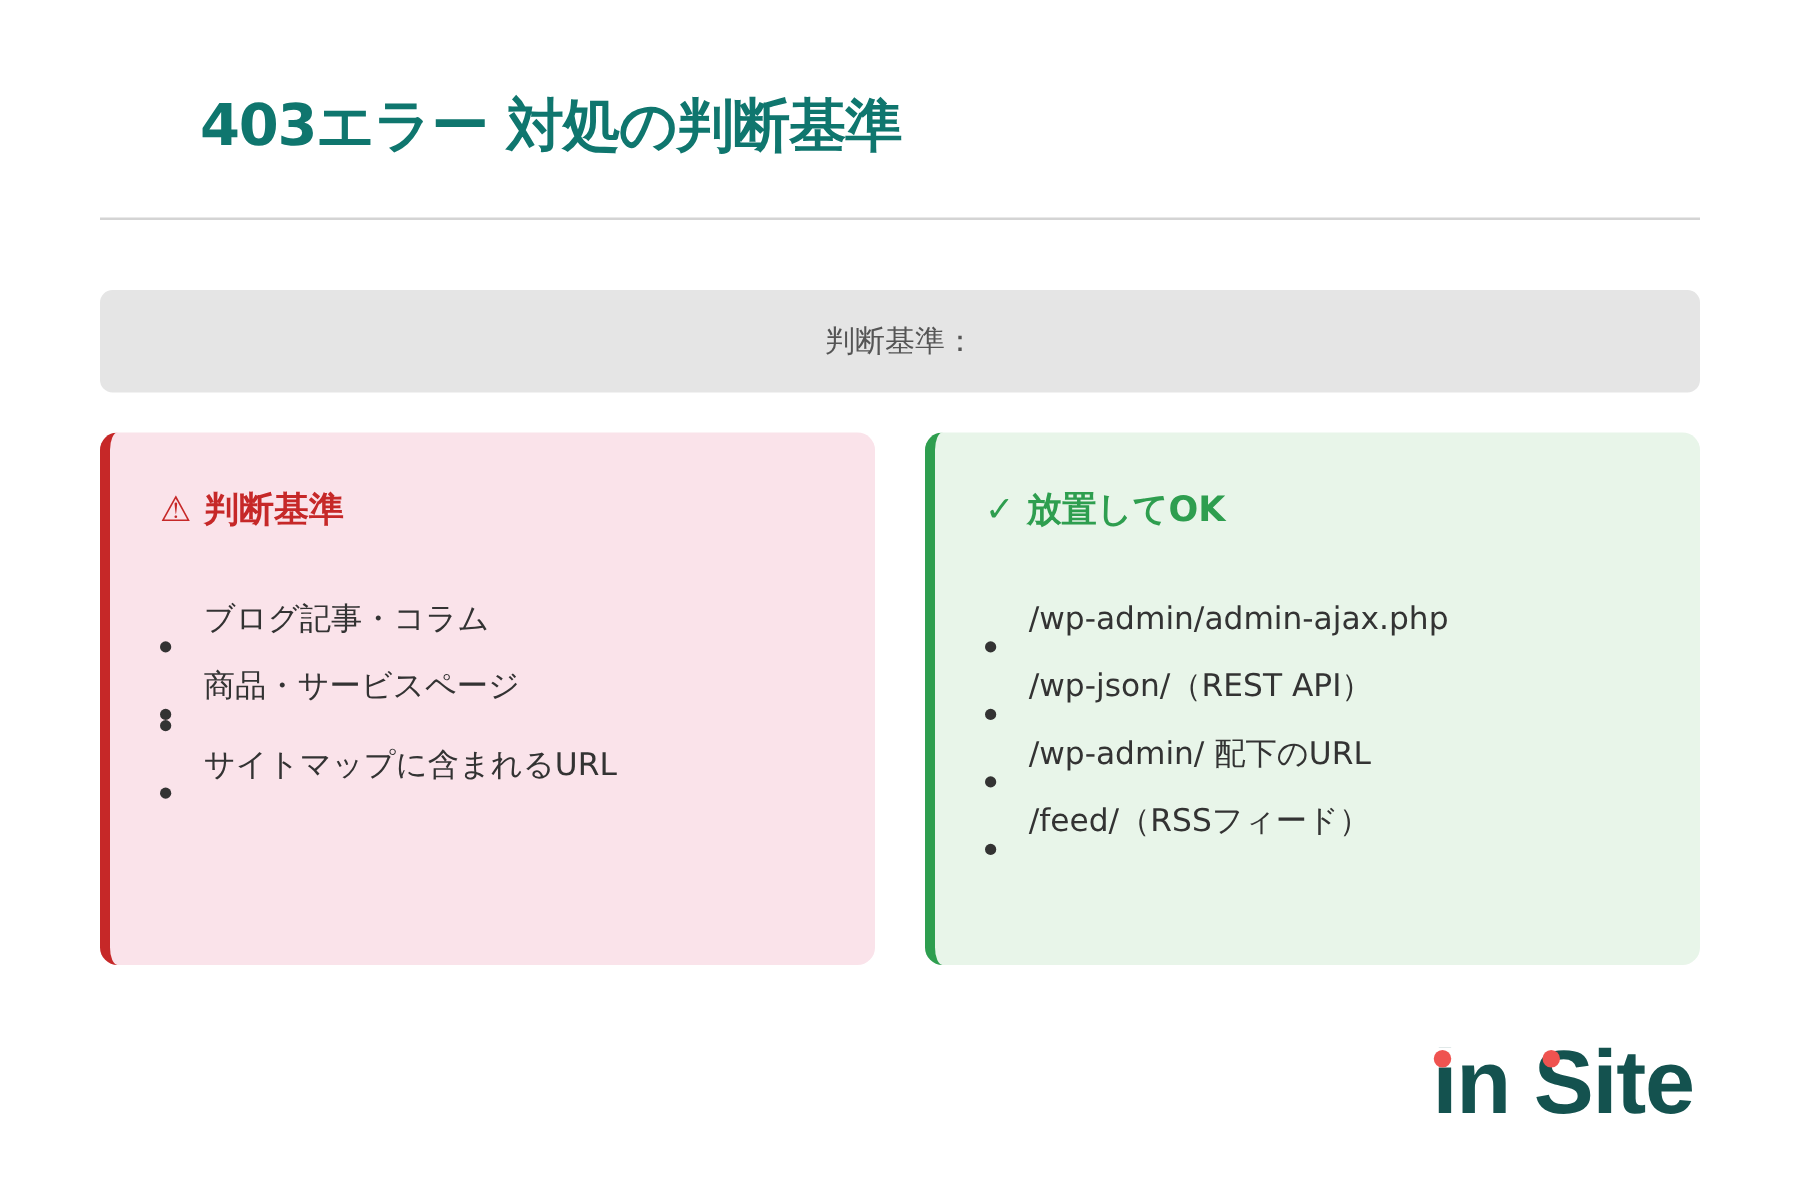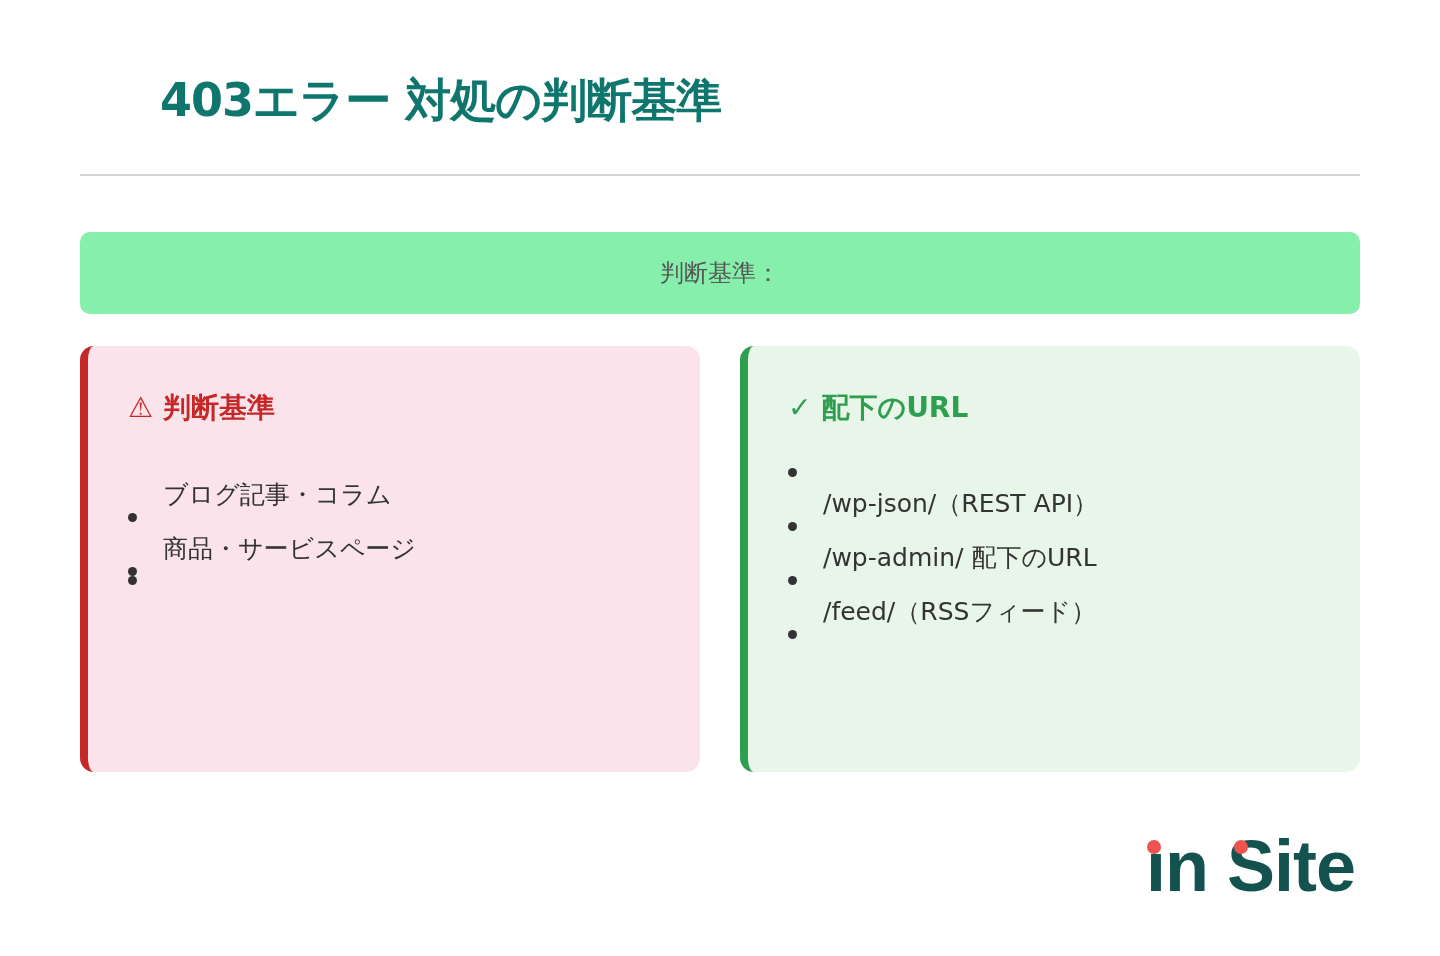--- a/index.html
+++ b/index.html
@@ -11,21 +11,21 @@
     position: absolute; left: 160px; top: 72px;
     font-size: 46px; font-weight: bold; color: #0f766e; letter-spacing: -1px;
     line-height: 56px; margin: 0;
   }
   .divider {
     position: absolute; left: 80px; top: 174px; width: 1280px; height: 2px;
     background: #d4d4d4;
   }
   .criteria {
     position: absolute; left: 80px; top: 232px; width: 1280px; height: 82px;
-    background: #86efac; border-radius: 10px;
+    background: #e5e5e5; border-radius: 10px;
     display: flex; align-items: center; justify-content: center;
     font-size: 24px;
   }
   .criteria .lbl { color: #555555; }
   .criteria .val { color: #0d3535; font-weight: bold; }
   .card {
     position: absolute; top: 346px; width: 620px; height: 426px;
     border-radius: 14px; box-sizing: border-box;
   }
   .card.red { left: 80px; background: #fae3ea; border-left: 8px solid #c62828; }
@@ -80,31 +80,36 @@
         <span class="dot"></span>
         <span>ブログ記事・コラム</span>
       </li>
     <li>
         <span class="dot"></span>
         <span>商品・サービスページ</span>
       </li>
     <li>
         <span class="dot"></span>
       </li>
+    <li>
+        <span class="dot"></span>
+        <span>サイトマップに含まれるURL</span>
+      </li>
   </ul>
 </div>
 
 <div class="card green">
   <h2>
     <span>✓</span>
-    <span>配下のURL</span>
+    <span>放置してOK</span>
   </h2>
   <ul>
     <li>
         <span class="dot"></span>
+        <span>/wp-admin/admin-ajax.php</span>
       </li>
     <li>
         <span class="dot"></span>
         <span>/wp-json/（REST API）</span>
       </li>
     <li>
         <span class="dot"></span>
         <span>/wp-admin/ 配下のURL</span>
       </li>
     <li>

